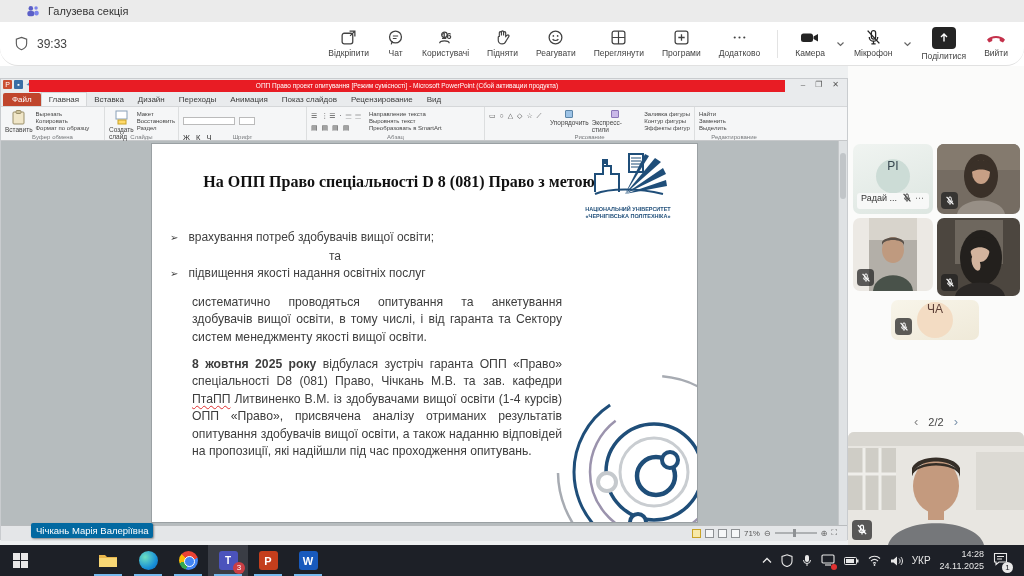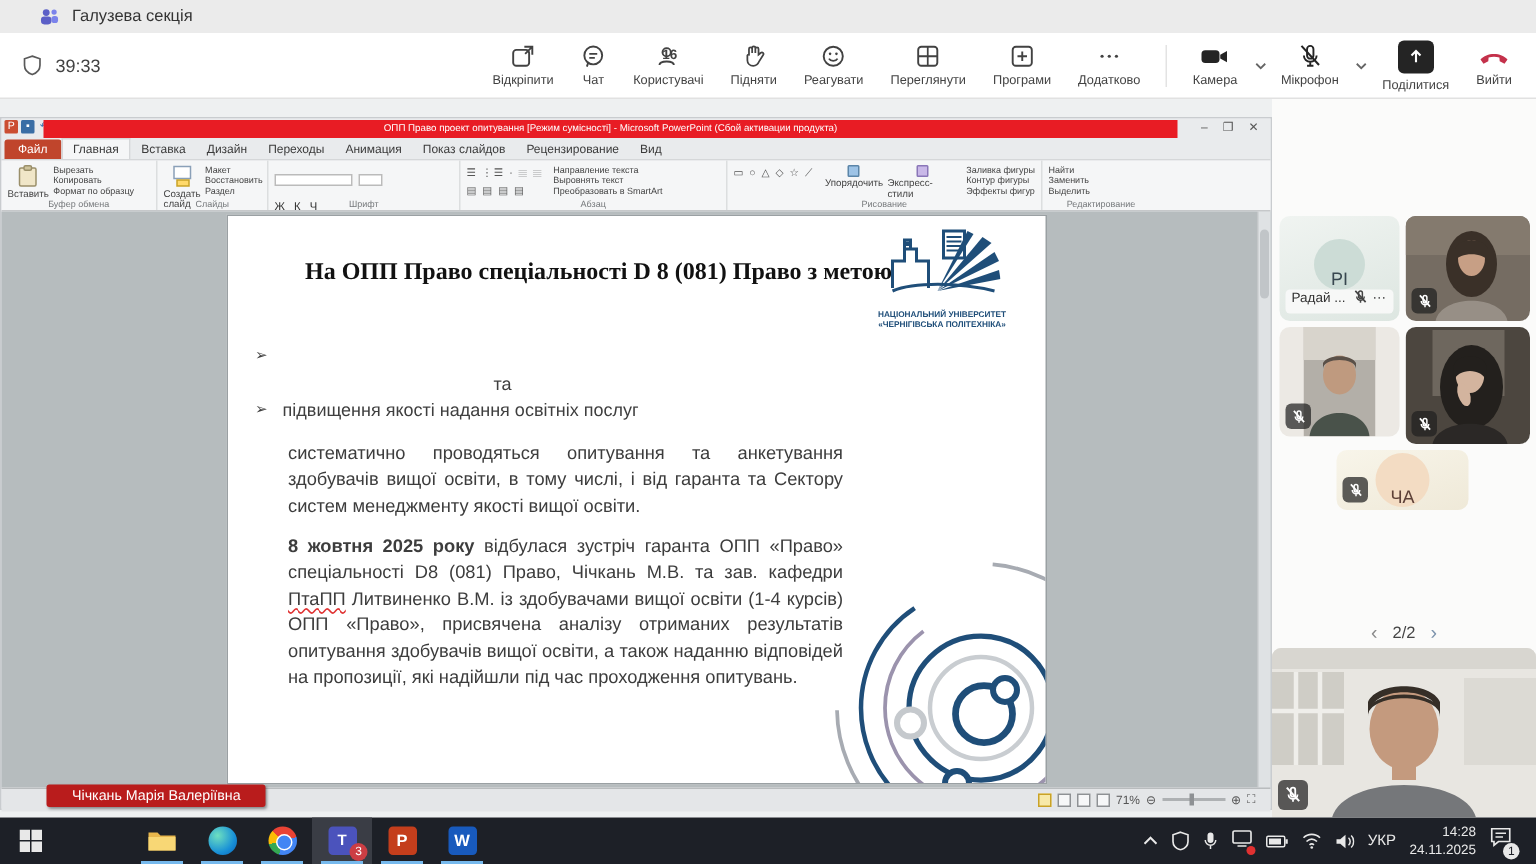--- a/index.html
+++ b/index.html
@@ -2,21 +2,21 @@
 <html><head>
 <meta charset="utf-8">
 <style>
   * { margin:0; padding:0; box-sizing:border-box; }
   html,body { width:1024px; height:576px; overflow:hidden; font-family:"Liberation Sans",sans-serif; background:#fff; }
   .abs { position:absolute; }
 
   
   #teams-titlebar { left:0; top:0; width:1024px; height:22px; background:#ebebeb; display:flex; align-items:center; padding-left:26px; gap:8px; }
   #teams-titlebar .ttl { font-size:11px; color:#333; }
-  #teams-toolbar { left:0; top:22px; width:1024px; height:44px; background:#fff; border-bottom:1px solid #e1e1e1; display:flex; align-items:center; }
+  #teams-toolbar { left:0; top:22px; width:1024px; height:44px; background:#fff; border-bottom:1px solid #e1e1e1; display:flex; align-items:center;border-radius:18px; }
   .timer-wrap { display:flex; align-items:center; gap:8px; margin-left:14px; color:#424242; font-size:12px; }
   .tb-btns { margin-left:auto; display:flex; align-items:center; }
   .tb-btn { display:flex; flex-direction:column; align-items:center; justify-content:center; gap:2px; padding:3px 9px; cursor:pointer; }
   .tb-btn .lbl { font-size:8.5px; color:#424242; white-space:nowrap; }
   .tb-btn svg { display:block; }
   .ppl-count { font-size:9px; font-weight:bold; color:#424242; position:absolute; margin-left:2px; margin-top:-16px; }
   .vdiv { width:1px; height:28px; background:#e3e3e3; margin:0 8px; }
   .chev8 { margin-left:2px; }
   .share-btn-box { width:24px; height:22px; background:#242424; border-radius:4px; display:flex; align-items:center; justify-content:center; }
   .leave { padding-right:16px; }
@@ -60,29 +60,29 @@
   .misw { text-decoration:underline wavy #e03131 1px; text-underline-offset:2px; }
   #spiral { position:absolute; left:352px; top:220px; z-index:1; }
   #ppt-vscroll { left:837px; top:62px; width:9px; height:384px; background:#dfe2e4; border-left:1px solid #c4c7c9; }
   #ppt-vscroll .thumb { position:absolute; left:1px; top:12px; width:6px; height:46px; background:#c1c5c8; border-radius:3px; }
   #ppt-status { left:0; top:446px; width:846px; height:16px; background:#e4e6e8; border-top:1px solid #b9bcbe; }
   #status-right { position:absolute; right:10px; top:2px; display:flex; align-items:center; gap:4px; font-size:8px; color:#555; }
   .svw { width:9px; height:9px; border:1px solid #8e9194; background:#f6f7f8; }
   .svw.y { background:#f7e9a8; border-color:#c9a227; }
   .ztrack { width:42px; height:2px; background:#aeb1b3; position:relative; }
   .ztrack .zthumb { position:absolute; left:18px; top:-3px; width:3px; height:8px; background:#8e9194; }
-  #tooltip { left:30px; top:-3px; position:absolute; background:#b91c1c; color:#fff; font-size:9.5px; padding:2px 17px; border-radius:2px; white-space:nowrap; box-shadow:1px 1px 2px rgba(0,0,0,.4); z-index:5; }
+  #tooltip { left:30px; top:-3px; position:absolute; background:#0369a1; color:#fff; font-size:9.5px; padding:2px 5px; border-radius:2px; white-space:nowrap; box-shadow:1px 1px 2px rgba(0,0,0,.4); z-index:5; }
 
   
   #people { left:848px; top:66px; width:176px; height:479px; background:#fbfbfa; }
   .tile { position:absolute; border-radius:7px; overflow:hidden; background:#eee; }
   .tile svg { display:block; }
   .avtile1 { background:linear-gradient(160deg,#f0f4f1,#dde6e1); }
   .avtile2 { background:linear-gradient(160deg,#f8f5ea,#efe9d8); }
-  .avcirc { position:absolute; left:50%; top:50%; transform:translate(-50%,-58%); border-radius:50%; display:flex; align-items:flex-end; justify-content:center; font-size:12px; color:#37474f; }
+  .avcirc { position:absolute; left:50%; top:50%; transform:translate(-50%,-58%); border-radius:50%; display:flex; align-items:flex-start; justify-content:center; font-size:12px; color:#37474f; }
   .namepill { position:absolute; left:4px; right:4px; bottom:5px; height:16px; background:rgba(248,248,248,.92); border-radius:3px; display:flex; align-items:flex-start; padding:0 4px; gap:3px; }
   .namepill .nm { font-size:9px; color:#333; flex:1; white-space:nowrap; overflow:hidden; }
   .namepill .dots { font-size:9px; color:#555; letter-spacing:1px; }
   .micbadge { position:absolute; left:4px; bottom:5px; width:17px; height:17px; background:rgba(32,32,32,.72); border-radius:4px; display:flex; align-items:center; justify-content:center; }
   .pager { position:absolute; left:0; top:348px; width:176px; display:flex; align-items:center; justify-content:center; gap:10px; font-size:11px; color:#444; }
   .pager .pc { font-size:13px; color:#8a8a8a; }
   .pager .pc.r { color:#7d94ad; }
 
   
   #taskbar { left:0; top:545px; width:1024px; height:31px; background:#1d2027; display:flex; align-items:center; }
@@ -356,20 +356,21 @@
             </g>
             <path d="M6 42 C20 36 50 36 74 42" stroke="#1f4e79" stroke-width="2" fill="none"></path>
           </svg>
           <div class="lt">НАЦІОНАЛЬНИЙ УНІВЕРСИТЕТ</div>
           <div class="lt">«ЧЕРНІГІВСЬКА ПОЛІТЕХНІКА»</div>
         </div>
 
         <div id="slide-bullets">
           <div class="brow">
             <span class="bmark">➢</span>
+            <span>врахування потреб здобувачів вищої освіти;</span>
           </div>
           <div class="bmid">та</div>
           <div class="brow">
             <span class="bmark">➢</span>
             <span>підвищення якості надання освітніх послуг</span>
           </div>
         </div>
 
         <div class="spara" id="p1">систематично проводяться опитування та анкетування здобувачів вищої освіти, в тому числі,  і від гаранта та Сектору систем менеджменту якості вищої освіти.</div>
 

